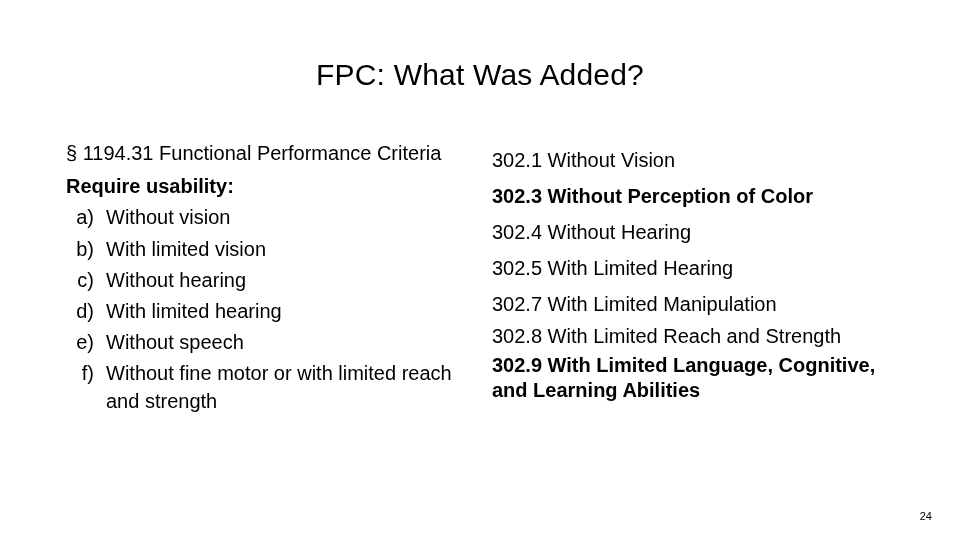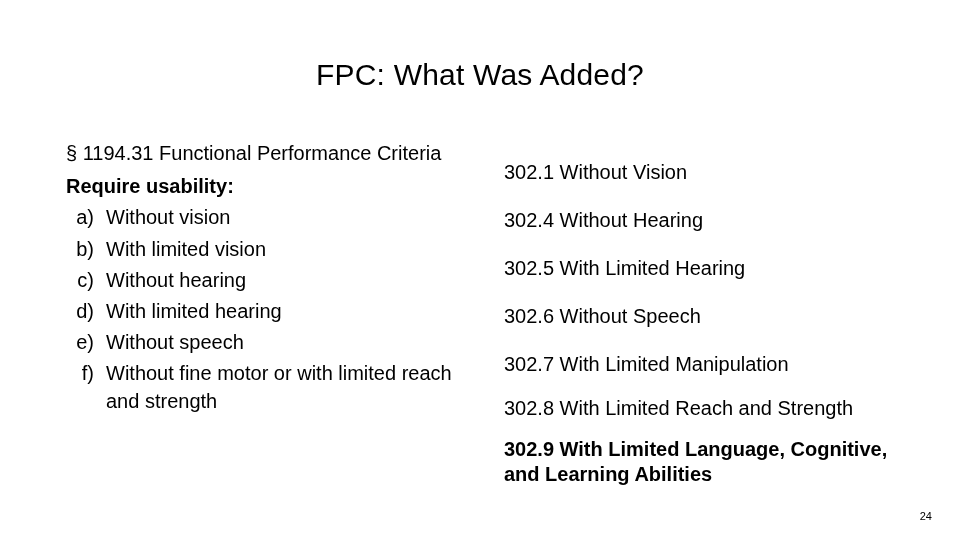--- a/index.html
+++ b/index.html
@@ -72,21 +72,21 @@
   }
   .list li .txt {
     flex: 1 1 auto;
   }
   .italic {
   }
   .bold {
     font-weight: bold;
   }
   .r-line {
-    margin: 16px;
+    margin: 4px;
   }
   .r-line.tight {
     line-height: 1.25;
   }
   .page-num {
     position: absolute;
     right: 72px;
     bottom: 18px;
     font-size: 11px;
     color: #000000;
@@ -125,23 +125,23 @@
       </li>
       <li>
         <span class="marker italic">f)</span>
         <span class="txt italic">Without fine motor or with limited reach and strength</span>
       </li>
     </ul>
   </div>
 
   <div class="col-right">
     <p class="r-line">302.1 Without Vision</p>
+    <p class="r-line bold">302.3 Without Perception of Color</p>
     <p class="r-line">302.4 Without Hearing</p>
     <p class="r-line">302.5 With Limited Hearing</p>
-    <p class="r-line">302.6 Without Speech</p>
     <p class="r-line italic">302.7 With Limited Manipulation</p>
     <p class="r-line tight italic">302.8 With Limited Reach and Strength</p>
     <p class="r-line tight bold">302.9 With Limited Language, Cognitive, and Learning Abilities</p>
   </div>
 
   <div class="page-num">24</div>
 
 </div>
 
 </body></html>

